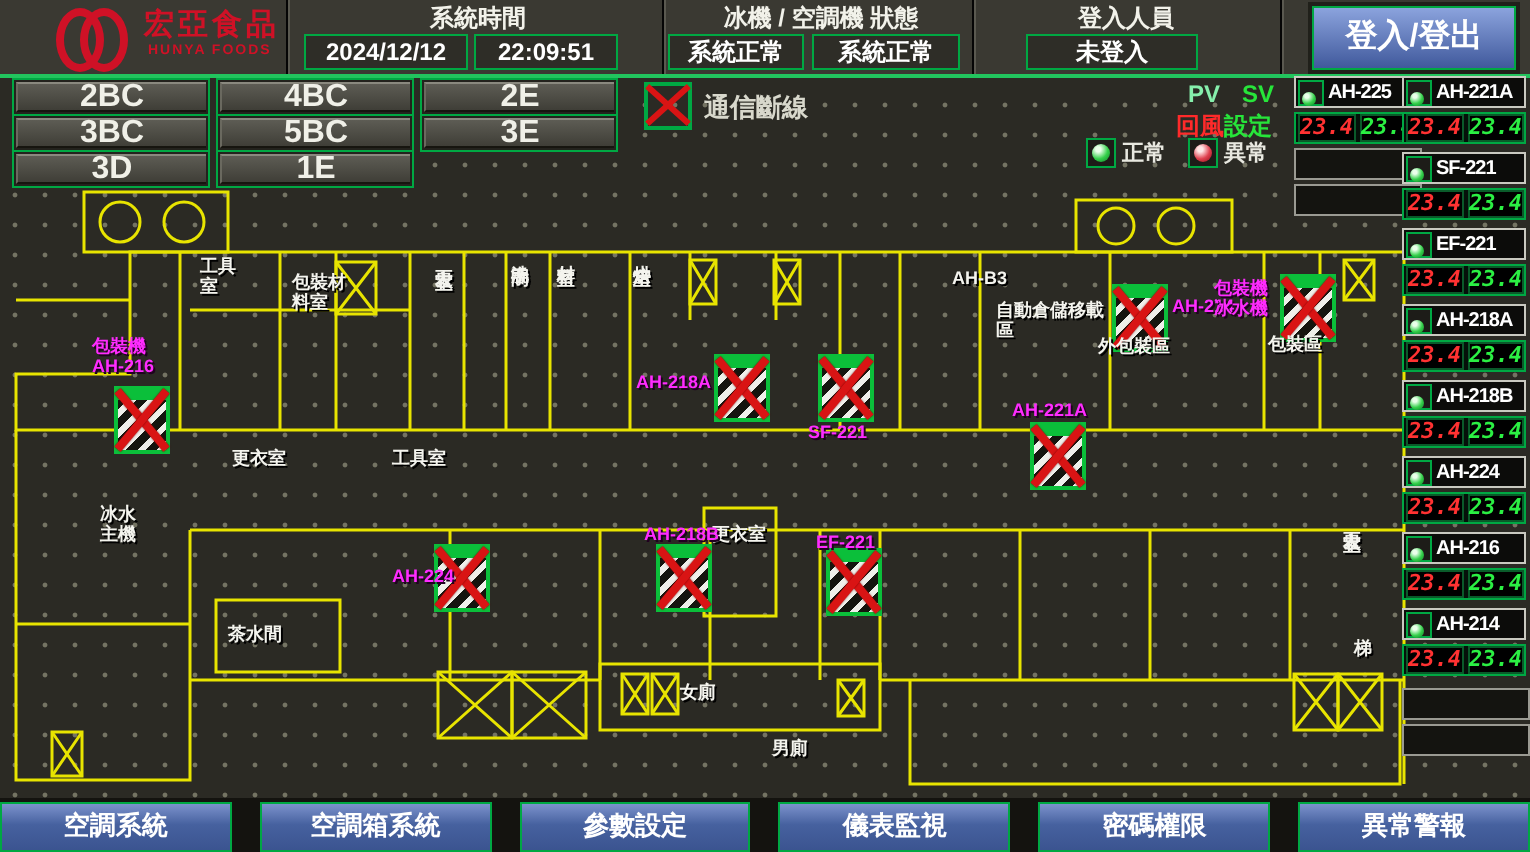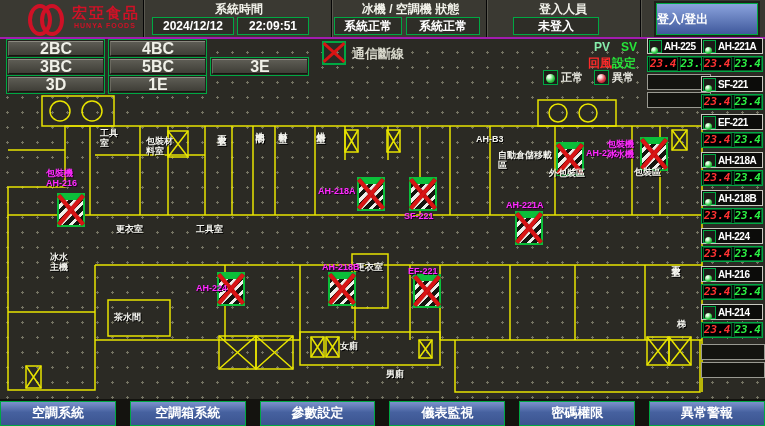--- a/index.html
+++ b/index.html
@@ -5,33 +5,33 @@
   html,body{margin:0;padding:0;background:#1a1a17;}
   #screen{position:relative;width:765px;height:426px;background:#2b2a24;overflow:hidden;
     font-family:"Liberation Sans",sans-serif;color:#eee;}
   
   #screen::before{content:"";position:absolute;inset:0;z-index:0;
     background-image:radial-gradient(circle,rgba(205,205,175,.45) 1px,transparent 1.4px);
     background-size:15px 15px;pointer-events:none;}
   .z{position:absolute;z-index:2;}
   
   #header{position:absolute;left:0;top:0;width:765px;height:37px;background:#3a3932;
-    border-bottom:2px solid #a21caf;z-index:2;}
+    border-bottom:2px solid #22c55e;z-index:2;}
   .hsec{position:absolute;top:0;height:37px;border-left:2px groove #5a5950;}
   .hlabel{position:absolute;top:1px;left:0;right:0;text-align:center;font-size:12px;font-weight:bold;color:#f2f2ea;}
   .gbox{position:absolute;top:17px;height:16px;background:#2e2d27;border:1px solid #00a843;
     color:#fff;font-weight:bold;font-size:12px;text-align:center;line-height:16px;}
   #logo-mark{position:absolute;left:28px;top:4px;width:30px;height:28px;}
   #logo-mark i{position:absolute;width:16px;height:24px;border:4px solid #cf1126;border-radius:50%;}
   #logo-mark i:nth-child(2){left:12px;}
   #logo-text{position:absolute;left:72px;top:5px;color:#cf1126;font-weight:bold;font-size:15px;line-height:15px;letter-spacing:2px;}
   #logo-sub{position:absolute;left:74px;top:22px;color:#cf1126;font-weight:bold;font-size:7px;letter-spacing:1px;}
   #login-btn{position:absolute;left:656px;top:3px;width:100px;height:30px;
     background:linear-gradient(#8ba3dd,#40599c);border:1px solid #00a843;outline:2px solid #20201a;
-    color:#fff;font-weight:bold;font-size:12px;text-align:left;line-height:30px;cursor:pointer;}
+    color:#fff;font-weight:bold;font-size:16px;text-align:center;line-height:30px;cursor:pointer;}
   
   .fbwrap{position:absolute;border:1px solid #00a843;padding:1px;background:#23221d;z-index:2;}
   .fbtn{width:94px;height:13px;background:linear-gradient(#5d5c54,#3f3e37);border-top:1px solid #8a897f;
     border-left:1px solid #6a695f;border-bottom:1px solid #16150f;color:#f0f0e8;font-weight:bold;
     font-size:16px;text-align:center;line-height:13px;cursor:pointer;}
   
   #comm-icon{left:322px;top:41px;width:20px;height:20px;border:2px solid #00a843;}
   #comm-label{left:352px;top:45px;font-size:13px;font-weight:bold;color:#d8d8cc;}
   .xbar{position:absolute;left:-4px;top:8px;width:28px;height:3px;background:#d91414;}
   .x1{transform:rotate(42deg);} .x2{transform:rotate(-42deg);}
@@ -182,20 +182,23 @@
 
     <div class="hsec" style="left:640px;width:0;"></div>
     <div id="login-btn">登入/登出</div>
   </div>
 
   <div class="fbwrap" style="left:6px;top:39px;">
       <div class="fbtn">2BC</div>
     </div>
   <div class="fbwrap" style="left:108px;top:39px;">
       <div class="fbtn">4BC</div>
+    </div>
+  <div class="fbwrap" style="left:210px;top:39px;">
+      <div class="fbtn">2E</div>
     </div>
   <div class="fbwrap" style="left:6px;top:57px;">
       <div class="fbtn">3BC</div>
     </div>
   <div class="fbwrap" style="left:108px;top:57px;">
       <div class="fbtn">5BC</div>
     </div>
   <div class="fbwrap" style="left:210px;top:57px;">
       <div class="fbtn">3E</div>
     </div>

